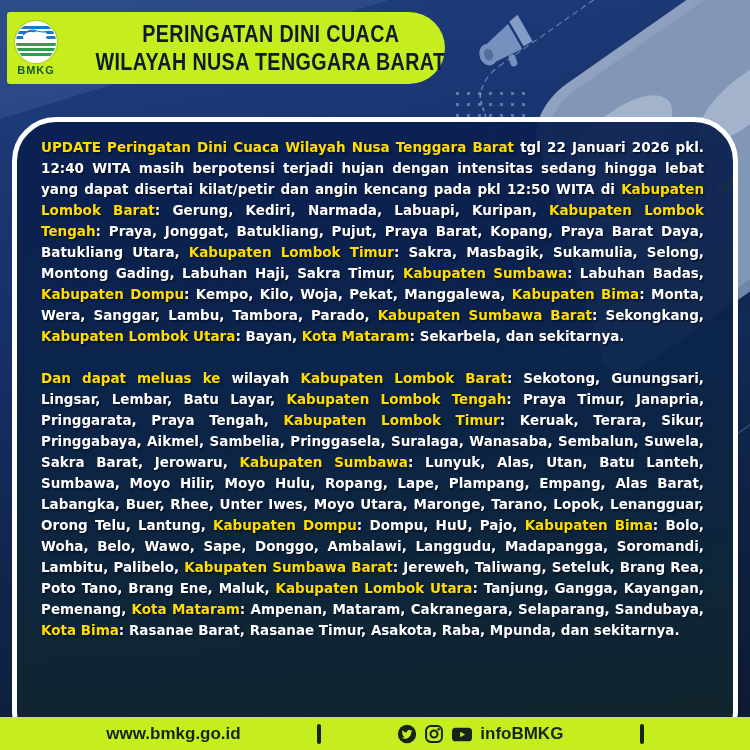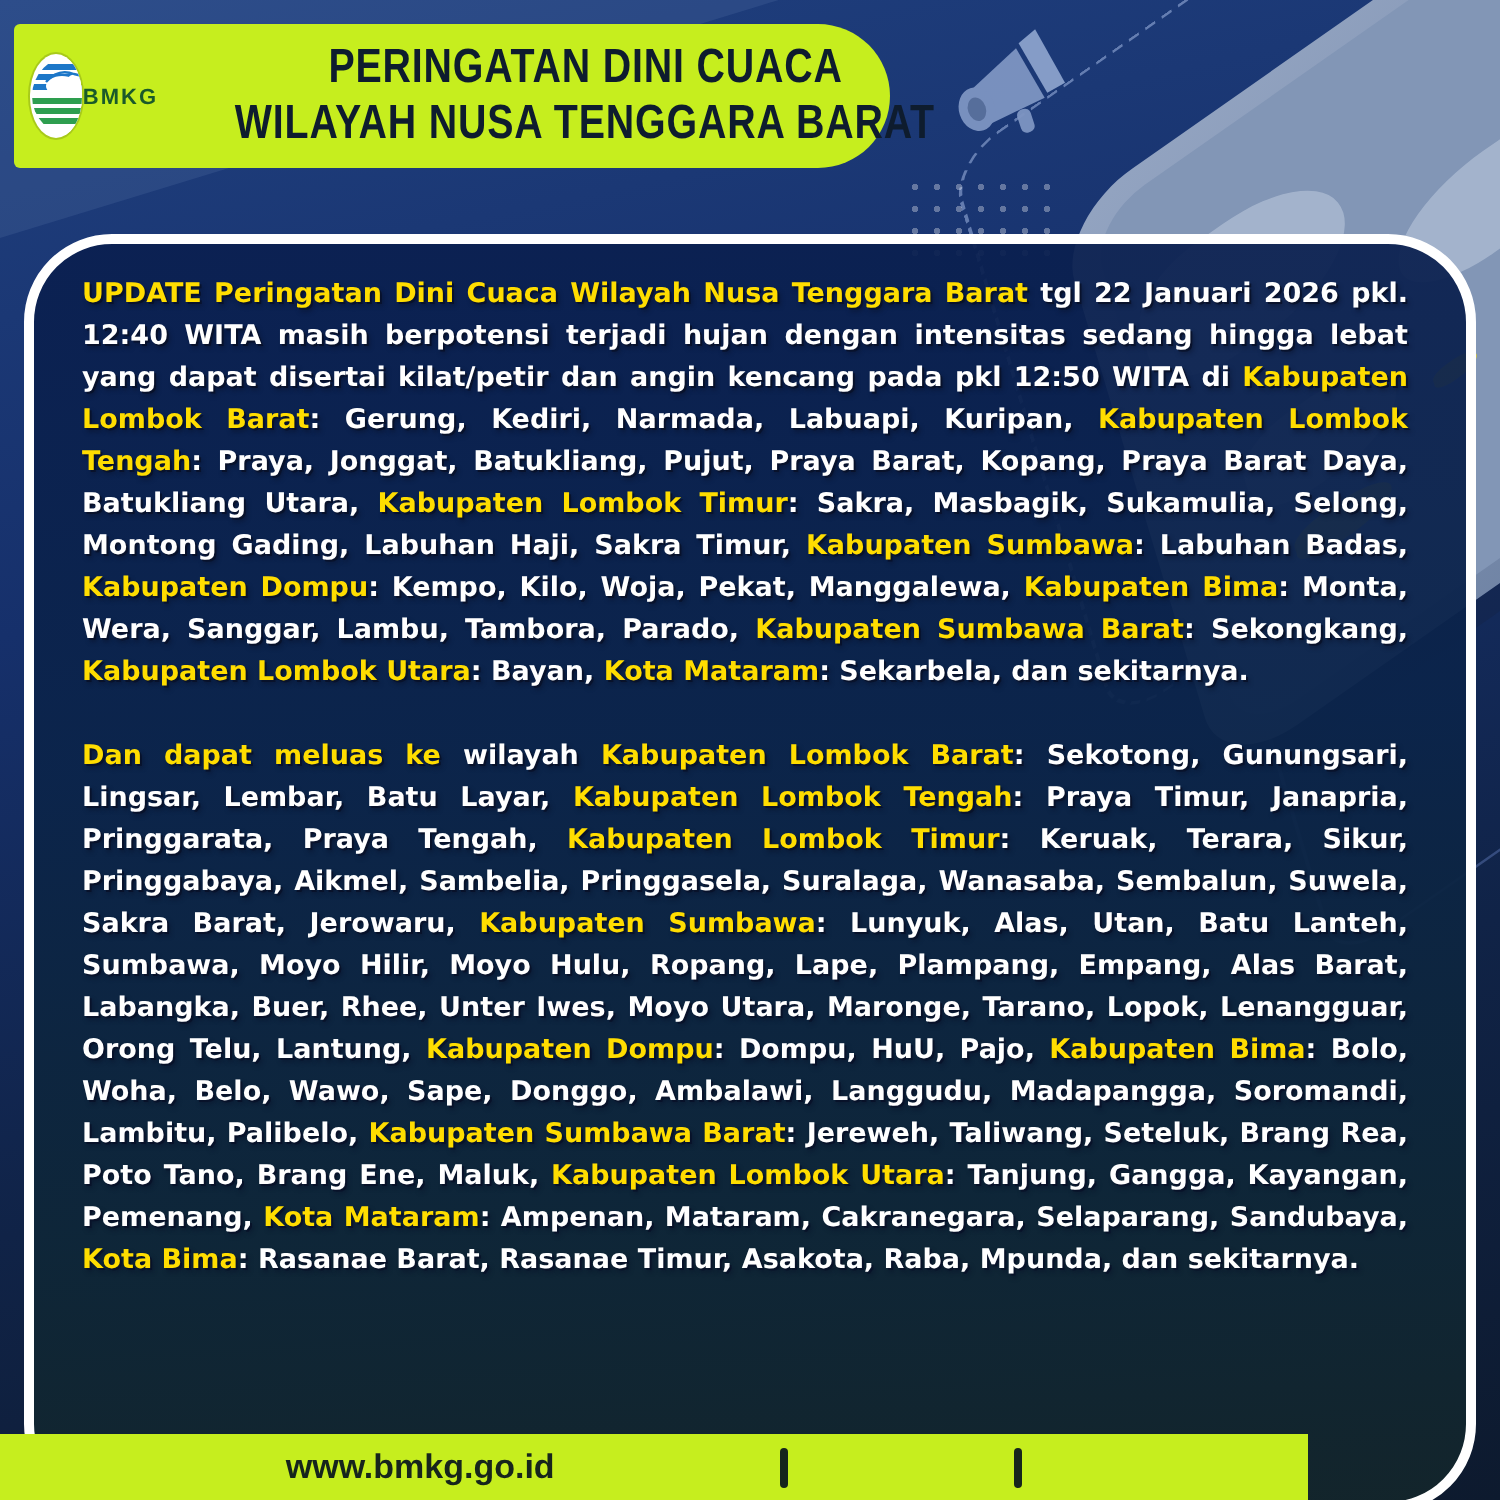--- a/index.html
+++ b/index.html
@@ -22,41 +22,41 @@
   .dashed-rect{position:absolute;border-radius:30px;transform:rotate(-35deg) scaleY(0.64) skewX(-12deg);}
   .dr1{right:-70px;top:-90px;width:330px;height:430px;border:2px dashed rgba(190,210,250,0.45);}
   .dr2{right:-180px;top:30px;width:330px;height:430px;border:2px solid rgba(120,150,220,0.35);}
   .dot-grid{position:absolute;left:452px;top:88px;width:78px;height:46px;opacity:.5;
     background-image:radial-gradient(rgba(255,255,255,.65) 1.6px,transparent 1.7px);
     background-size:11px 11px;}
   .megaphone{position:absolute;left:470px;top:14px;width:70px;height:60px;opacity:.95;}
   
   .banner{position:absolute;z-index:3;left:7px;top:12px;width:438px;height:72px;
     border-radius:3px 36px 36px 3px;display:flex;align-items:center;}
-  .logo{width:64px;display:flex;flex-direction:row;align-items:center;margin-left:8px;}
+  .logo{width:64px;display:flex;flex-direction:column;align-items:center;margin-left:8px;}
   .logo-circle{width:42px;height:42px;border-radius:50%;background:#fff;overflow:hidden;
     box-shadow:0 0 0 1px rgba(0,0,0,.15);}
   .logo-label{font-size:11px;font-weight:bold;letter-spacing:1px;color:#1a5a2a;margin-top:1px;}
   .titles{flex:1;display:flex;flex-direction:column;align-items:center;justify-content:center;}
   .title-line{display:inline-block;transform:scaleX(0.82);white-space:nowrap;
     font-weight:bold;font-size:24px;line-height:28px;color:#0e1c2e;letter-spacing:.5px;}
   
   .panel{position:absolute;z-index:2;left:12px;top:117px;width:726px;height:639px;
     box-sizing:border-box;border:5px solid #ffffff;border-radius:44px;
     background:linear-gradient(177deg,rgba(10,31,80,.93) 0%,rgba(11,36,74,.95) 40%,rgba(14,38,56,.96) 75%,rgba(19,37,43,.97) 100%);
     padding:15px 29px 10px 24px;overflow:hidden;}
   .warning-text{font-family:"DejaVu Sans",sans-serif;font-weight:bold;font-size:13.5px;
     line-height:21px;color:#ffffff;text-align:justify;
     text-shadow:1px 1px 0 rgba(8,16,40,.85),1.5px 2px 2px rgba(8,16,40,.5);}
   .warning-text p{margin:0 0 21px 0;}
   .warning-text p:last-child{margin-bottom:0;}
   .seg-y{color:#ffdd00;}
   .seg-w{color:#ffffff;}
   
-  .footer{position:absolute;z-index:3;left:0;bottom:0;width:654px;height:33px;
+  .footer{position:absolute;z-index:3;left:0;bottom:0;width:750px;height:33px;
     display:flex;align-items:center;justify-content:space-evenly;padding:0 30px;box-sizing:border-box;}
   .footer,.banner{background:#c6ee1e;}
   .footer-item{display:flex;align-items:center;gap:7px;font-weight:bold;font-size:17px;color:#16251c;}
   .sep{width:4px;height:20px;border-radius:2px;background:#16251c;}
   .icon-svg{display:block;}
 </style>
 </head>
 <body>
 
 <div class="stage">
@@ -123,16 +123,32 @@
         <p><span class="seg-y">UPDATE Peringatan Dini Cuaca Wilayah Nusa Tenggara Barat</span><span class="seg-w"> tgl 22 Januari 2026 pkl. 12:40 WITA masih berpotensi terjadi hujan dengan intensitas sedang hingga lebat yang dapat disertai kilat/petir dan angin kencang pada pkl 12:50 WITA di </span><span class="seg-y">Kabupaten Lombok Barat</span><span class="seg-w">: Gerung, Kediri, Narmada, Labuapi, Kuripan, </span><span class="seg-y">Kabupaten Lombok Tengah</span><span class="seg-w">: Praya, Jonggat, Batukliang, Pujut, Praya Barat, Kopang, Praya Barat Daya, Batukliang Utara, </span><span class="seg-y">Kabupaten Lombok Timur</span><span class="seg-w">: Sakra, Masbagik, Sukamulia, Selong, Montong Gading, Labuhan Haji, Sakra Timur, </span><span class="seg-y">Kabupaten Sumbawa</span><span class="seg-w">: Labuhan Badas, </span><span class="seg-y">Kabupaten Dompu</span><span class="seg-w">: Kempo, Kilo, Woja, Pekat, Manggalewa, </span><span class="seg-y">Kabupaten Bima</span><span class="seg-w">: Monta, Wera, Sanggar, Lambu, Tambora, Parado, </span><span class="seg-y">Kabupaten Sumbawa Barat</span><span class="seg-w">: Sekongkang, </span><span class="seg-y">Kabupaten Lombok Utara</span><span class="seg-w">: Bayan, </span><span class="seg-y">Kota Mataram</span><span class="seg-w">: Sekarbela, dan sekitarnya.</span></p>
         <p><span class="seg-y">Dan dapat meluas ke</span><span class="seg-w"> wilayah </span><span class="seg-y">Kabupaten Lombok Barat</span><span class="seg-w">: Sekotong, Gunungsari, Lingsar, Lembar, Batu Layar, </span><span class="seg-y">Kabupaten Lombok Tengah</span><span class="seg-w">: Praya Timur, Janapria, Pringgarata, Praya Tengah, </span><span class="seg-y">Kabupaten Lombok Timur</span><span class="seg-w">: Keruak, Terara, Sikur, Pringgabaya, Aikmel, Sambelia, Pringgasela, Suralaga, Wanasaba, Sembalun, Suwela, Sakra Barat, Jerowaru, </span><span class="seg-y">Kabupaten Sumbawa</span><span class="seg-w">: Lunyuk, Alas, Utan, Batu Lanteh, Sumbawa, Moyo Hilir, Moyo Hulu, Ropang, Lape, Plampang, Empang, Alas Barat, Labangka, Buer, Rhee, Unter Iwes, Moyo Utara, Maronge, Tarano, Lopok, Lenangguar, Orong Telu, Lantung, </span><span class="seg-y">Kabupaten Dompu</span><span class="seg-w">: Dompu, HuU, Pajo, </span><span class="seg-y">Kabupaten Bima</span><span class="seg-w">: Bolo, Woha, Belo, Wawo, Sape, Donggo, Ambalawi, Langgudu, Madapangga, Soromandi, Lambitu, Palibelo, </span><span class="seg-y">Kabupaten Sumbawa Barat</span><span class="seg-w">: Jereweh, Taliwang, Seteluk, Brang Rea, Poto Tano, Brang Ene, Maluk, </span><span class="seg-y">Kabupaten Lombok Utara</span><span class="seg-w">: Tanjung, Gangga, Kayangan, Pemenang, </span><span class="seg-y">Kota Mataram</span><span class="seg-w">: Ampenan, Mataram, Cakranegara, Selaparang, Sandubaya, </span><span class="seg-y">Kota Bima</span><span class="seg-w">: Rasanae Barat, Rasanae Timur, Asakota, Raba, Mpunda, dan sekitarnya.</span></p>
       </div>
   </div>
 
   <div class="footer">
     <div class="footer-item">
       <span>www.bmkg.go.id</span>
     </div>
     <div class="sep"></div>
+    <div class="footer-item">
+      <svg class="icon-svg" width="20" height="20" viewBox="0 0 24 24">
+        <circle cx="12" cy="12" r="11" fill="#16251c"></circle>
+        <path fill="#c6ee1e" d="M18.5 8.3c-.5.2-1 .4-1.5.4.5-.3 1-.8 1.2-1.4-.5.3-1.1.5-1.7.6a2.7 2.7 0 0 0-4.6 2.4 7.6 7.6 0 0 1-5.5-2.8 2.7 2.7 0 0 0 .8 3.6c-.4 0-.8-.1-1.2-.3 0 1.3.9 2.4 2.1 2.6-.4.1-.8.1-1.2.1.3 1 1.3 1.8 2.5 1.8a5.4 5.4 0 0 1-4 1.1 7.6 7.6 0 0 0 11.7-6.4v-.3c.5-.4 1-.9 1.4-1.4z"></path>
+      </svg>
+      <svg class="icon-svg" width="20" height="20" viewBox="0 0 24 24">
+        <rect x="2.5" y="2.5" width="19" height="19" rx="5.5" fill="none" stroke="#16251c" stroke-width="2.4"></rect>
+        <circle cx="12" cy="12" r="4.2" fill="none" stroke="#16251c" stroke-width="2.4"></circle>
+        <circle cx="17.6" cy="6.4" r="1.5" fill="#16251c"></circle>
+      </svg>
+      <svg class="icon-svg" width="22" height="20" viewBox="0 0 24 22">
+        <rect x="1" y="4" width="22" height="15" rx="4" fill="#16251c"></rect>
+        <path d="M10 8.5 L15.5 11.5 L10 14.5 Z" fill="#c6ee1e"></path>
+      </svg>
+      <span>infoBMKG</span>
+    </div>
     <div class="sep"></div>
   </div>
 
 </div>
 
 </body></html>

